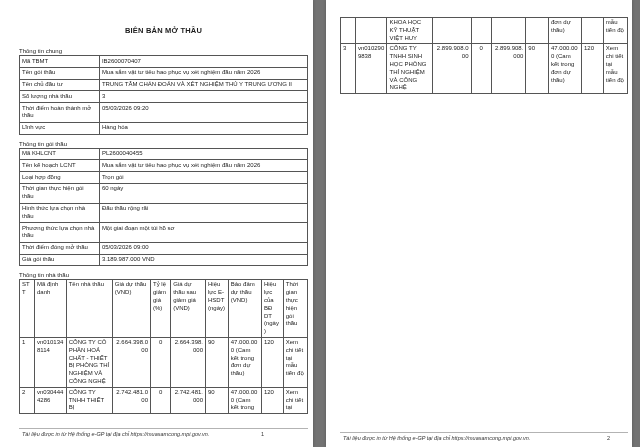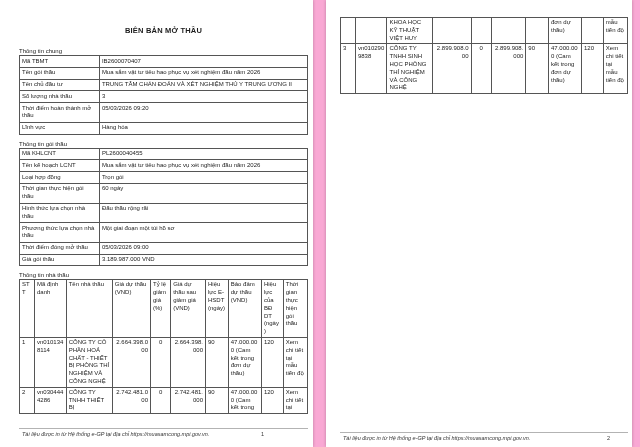--- a/index.html
+++ b/index.html
@@ -1,17 +1,17 @@
 <!DOCTYPE html>
 <html><head>
 <meta charset="utf-8">
 <style>
   html,body{margin:0;padding:0;}
   body{font-family:"Liberation Sans","DejaVu Sans",sans-serif;color:#1c1c1c;}
-  .viewport{position:relative;width:640px;height:447px;background:#f9a8d4;overflow:hidden;}
+  .viewport{position:relative;width:640px;height:447px;background:#737373;overflow:hidden;}
   .page{position:absolute;top:0;height:447px;background:#ffffff;overflow:hidden;box-shadow:0 0 3px rgba(0,0,0,0.25);}
   .page1{left:0;width:313px;}
   .page2{left:326px;width:306px;}
   .p1-content{position:absolute;left:19px;top:0;width:289px;}
   .p2-content{position:absolute;left:14px;top:17px;width:288px;}
   .doc-title{margin-top:26px;text-align:center;font-weight:bold;font-size:7.5px;letter-spacing:.2px;}
   .sec-label{font-size:6px;margin:6px 0 1px 0;}
   .first-label{margin-top:13px;}
   table{border-collapse:collapse;table-layout:fixed;width:100%;}
   td,th{border:1px solid #555;font-size:6px;font-weight:normal;line-height:1.3;

